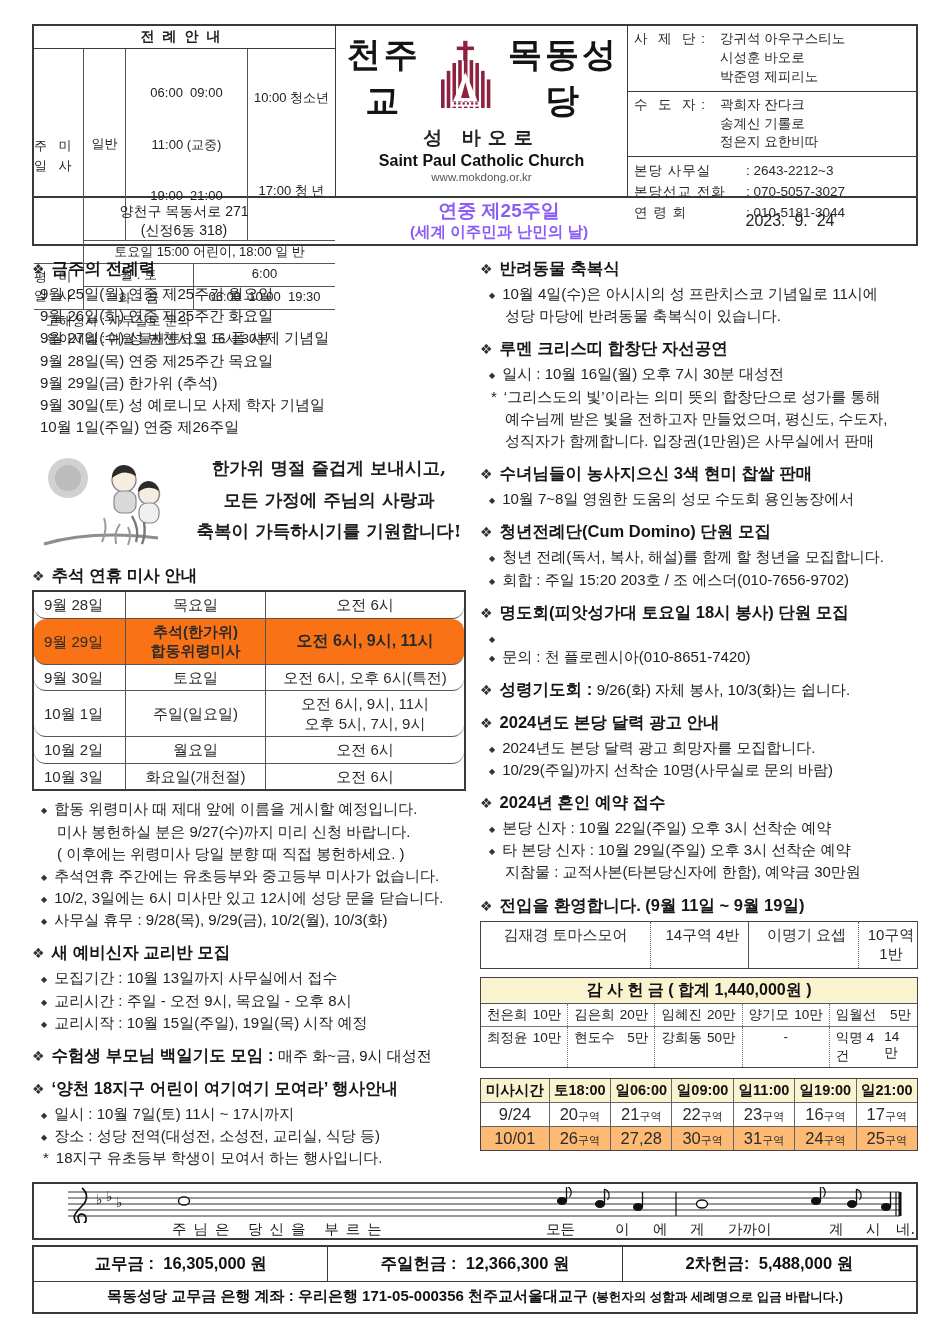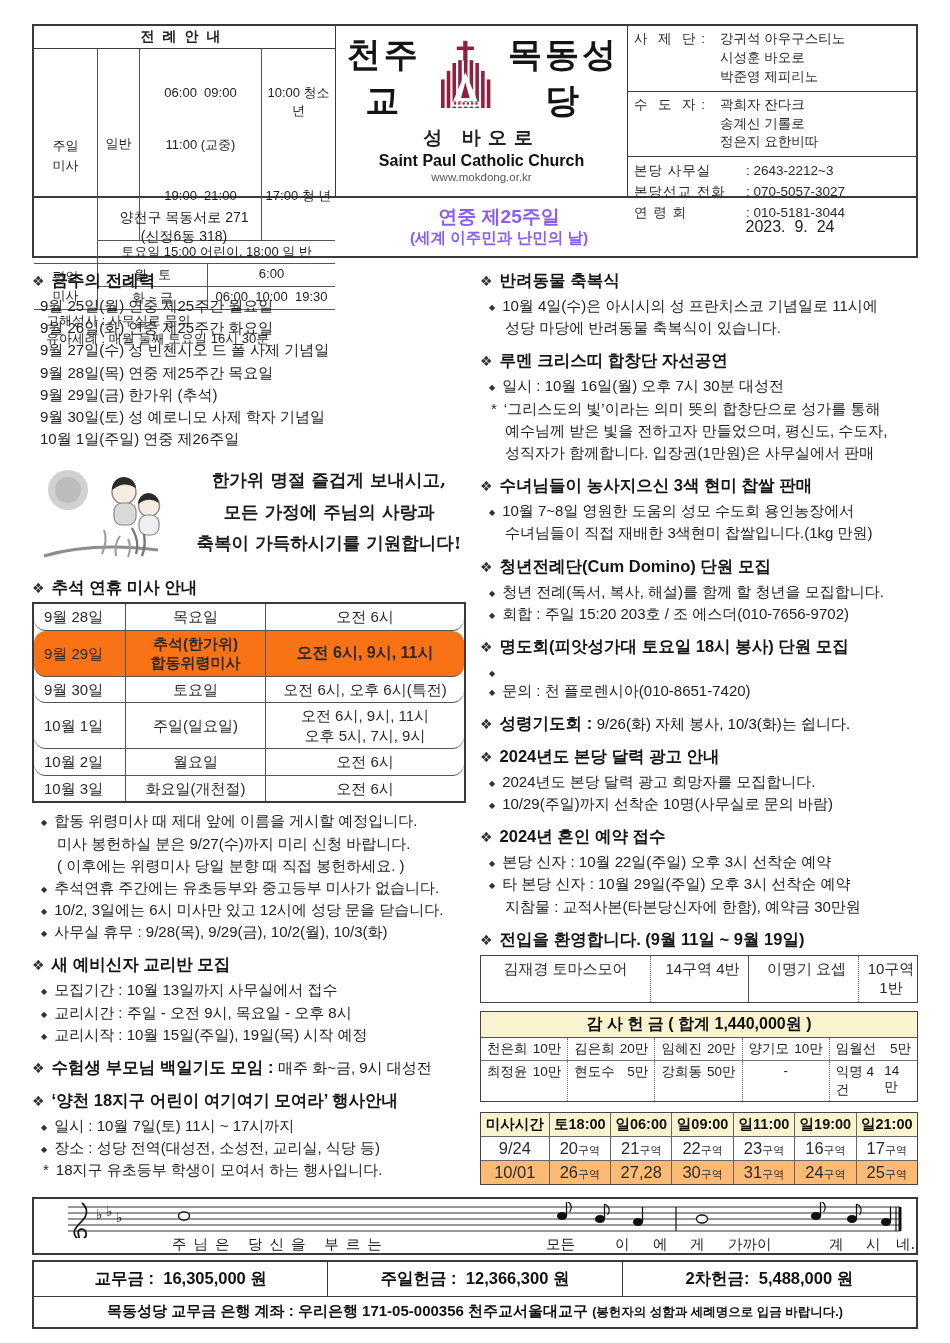--- a/index.html
+++ b/index.html
@@ -8,21 +8,21 @@
     font-family: "Liberation Sans", "DejaVu Sans", sans-serif;
     color:#2a2a2a; overflow:hidden;
   }
   .page { padding: 24px 32px 0; }
 
   
   .hdr { display:flex; border:2px solid #3a3a3a; height:174px; }
   .sched { width:302px; border-right:1.5px solid #3a3a3a; display:flex; flex-direction:column; font-size:13px; color:#222; }
   .s-title { text-align:center; font-weight:bold; letter-spacing:8px; padding:2px 0; border-bottom:1.5px solid #3a3a3a; font-size:14px; }
   .s-main { display:flex; border-bottom:1px solid #555; }
-  .s-side { width:64px; border-right:1px solid #555; display:flex; flex-direction:column; justify-content:center; align-items:center; line-height:1.5; }
+  .s-side { width:50px; border-right:1px solid #555; display:flex; flex-direction:row; justify-content:center; align-items:center; line-height:1.5; }
   .s-rightcol { flex:1; display:flex; flex-direction:column; }
   .s-r1 { display:flex; border-bottom:1px solid #555; }
   .s-gen { width:42px; border-right:1px solid #555; display:flex; align-items:center; justify-content:center; }
   .s-times { width:122px; border-right:1px solid #555; text-align:center; padding:1px 0; line-height:1.32; white-space:pre; }
   .s-youth { flex:1; display:flex; flex-direction:column; justify-content:space-around; text-align:center; padding:2px 0; }
   .s-sat { text-align:center; padding:2px 0; white-space:pre; }
   .s-week { display:flex; border-bottom:1px solid #555; }
   .s-wrow { display:flex; }
   .s-wrow.btm { border-bottom:1px solid #555; }
   .s-wday { width:110px; border-right:1px solid #555; text-align:center; padding:2px 0; }
@@ -38,21 +38,21 @@
 
   .clergy { width:288px; display:flex; flex-direction:column; font-size:13.5px; }
   .c-sec { display:flex; padding:4px 6px; border-bottom:1.5px solid #3a3a3a; line-height:1.4; }
   .c-label { width:86px; white-space:pre-wrap; letter-spacing:1px; }
   .c-names { flex:1; }
   .c-contacts { padding:4px 6px; line-height:1.55; }
   .c-row { display:flex; }
   .c-clabel { width:112px; letter-spacing:1px; }
 
   
-  .band { display:flex; align-items:center; border:2px solid #3a3a3a; border-top:none; height:60px; }
+  .band { display:flex; align-items:center; border:2px solid #3a3a3a; border-top:none; height:48px; }
   .band-addr { width:300px; text-align:center; font-size:14px; line-height:1.35; color:#222; }
   .band-title { flex:1; text-align:center; font-weight:bold; color:#8b5cf6; line-height:1.2; }
   .bt1 { font-size:19px; }
   .bt2 { font-size:15.5px; }
   .band-date { width:252px; text-align:center; font-size:16px; white-space:pre; color:#222; }
 
   
   .cols { display:flex; gap:14px; margin-top:6px; }
   .colL { width:434px; }
   .colR { flex:1; }
@@ -435,21 +435,20 @@
       </div>
 
       <div class="sec">
         <div class="sec-title">
           <span class="mk">❖</span><span>수녀님들이 농사지으신 3색 현미 찹쌀 판매</span>
         </div>
         <div class="bullet">
             <span class="bu">◆</span>
             <span>10월 7~8일 영원한 도움의 성모 수도회 용인농장에서</span>
           </div>
-        <div class="cont">수녀님들이 직접 재배한 3색현미 찹쌀입니다.(1kg 만원)</div>
       </div>
 
       <div class="sec">
         <div class="sec-title">
           <span class="mk">❖</span><span>청년전례단(Cum Domino) 단원 모집</span>
         </div>
         <div class="bullet">
             <span class="bu">◆</span>
             <span>청년 전례(독서, 복사, 해설)를 함께 할 청년을 모집합니다.</span>
           </div>

